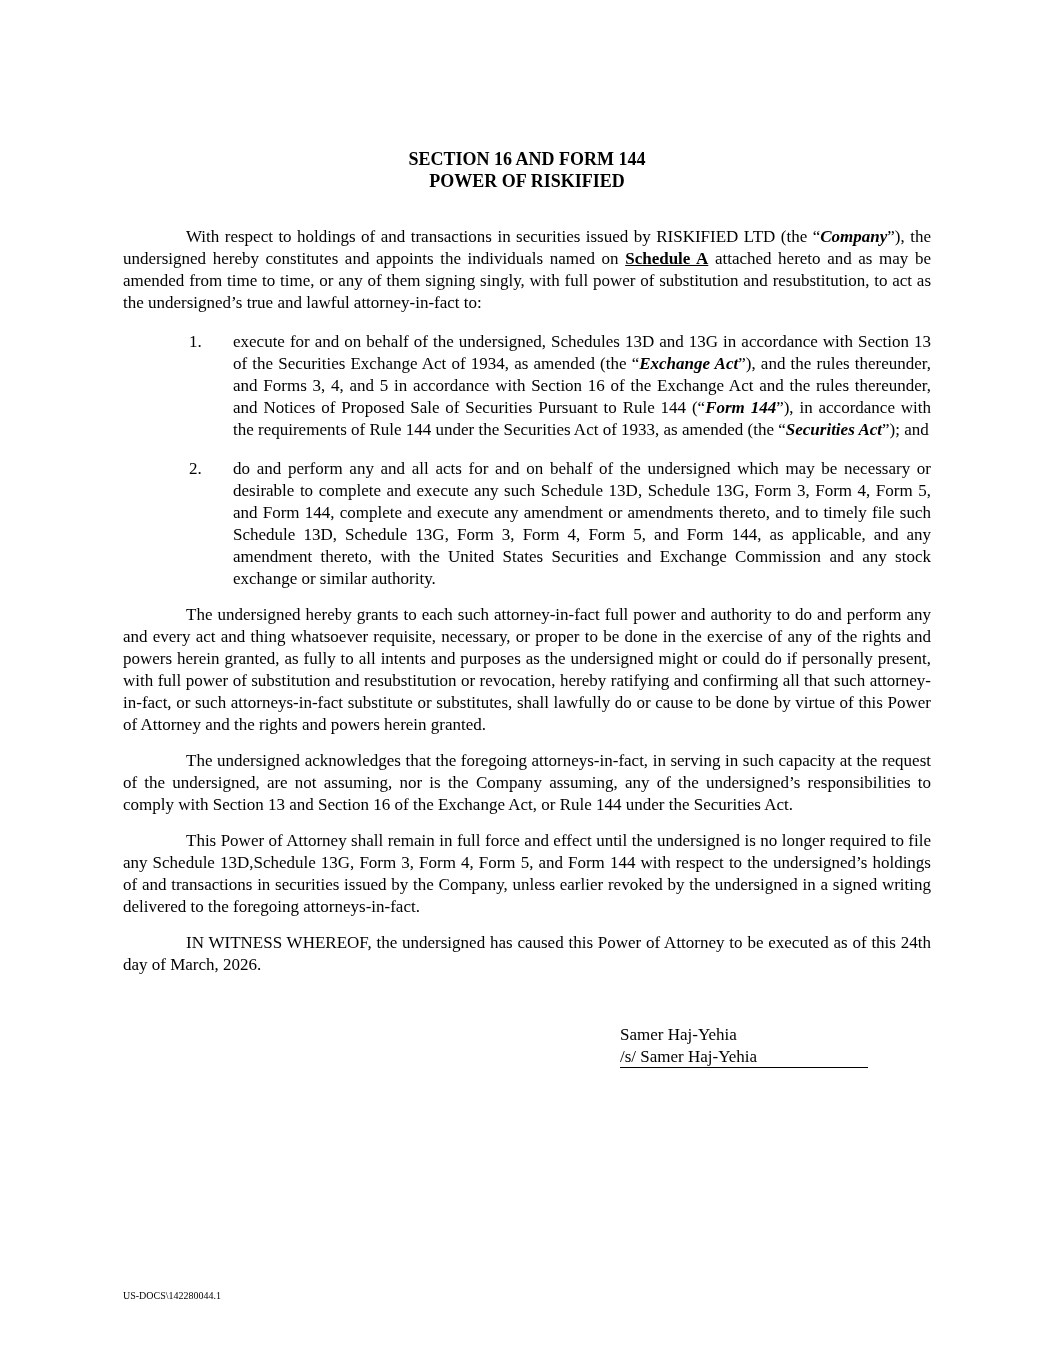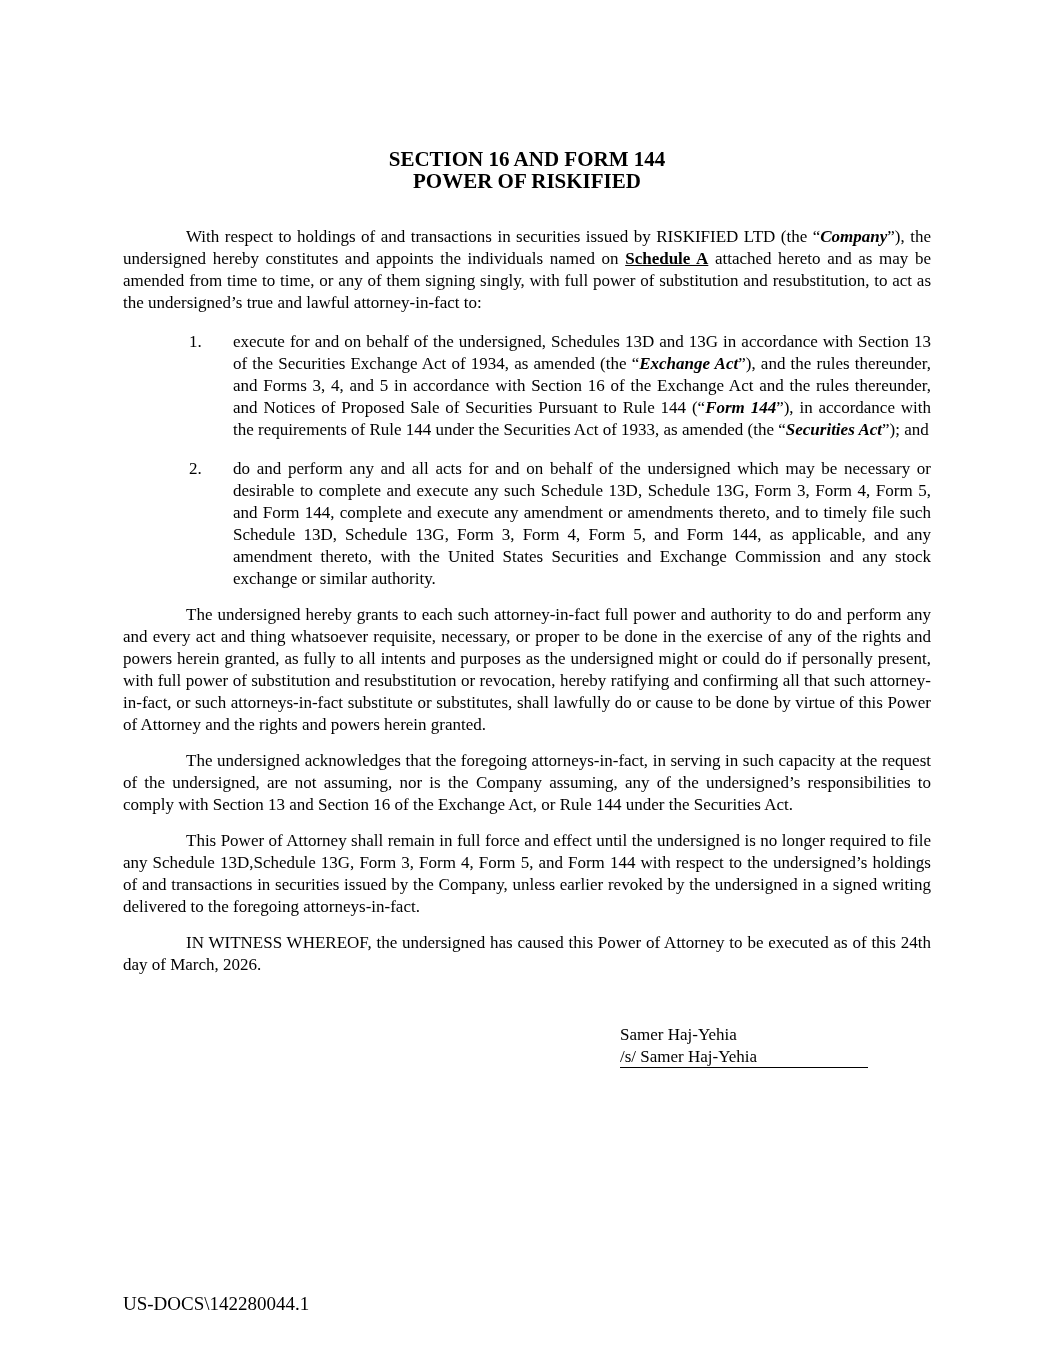--- a/index.html
+++ b/index.html
@@ -13,21 +13,21 @@
     color: #000000;
     font-family: "Liberation Serif", "DejaVu Serif", serif;
     font-size: 17px;
     line-height: 22px;
     padding: 148px 124px 0 123px;
     overflow: hidden;
   }
   .doc-title {
     text-align: center;
     font-weight: bold;
-    font-size: 21px;
+    font-size: 18px;
     line-height: 22px;
   }
   .doc-title .title-line { display: block; }
   .para {
     text-align: justify;
     margin-top: 14px;
   }
   .para.first { margin-top: 34px; }
   .para.indent { text-indent: 63px; }
   .list-item {
@@ -50,22 +50,22 @@
   }
   .sig-underline {
     display: inline-block;
     min-width: 248px;
     border-bottom: 1px solid #000;
     line-height: 21px;
   }
   .footer-id {
     position: absolute;
     left: 123px;
-    bottom: 53px;
-    font-size: 19px;
+    bottom: 61px;
+    font-size: 10px;
     line-height: 16px;
   }
 </style>
 </head>
 <body>
 
 <div class="page">
 
   <div class="doc-title">
     <span class="title-line">SECTION 16 AND FORM 144</span>

